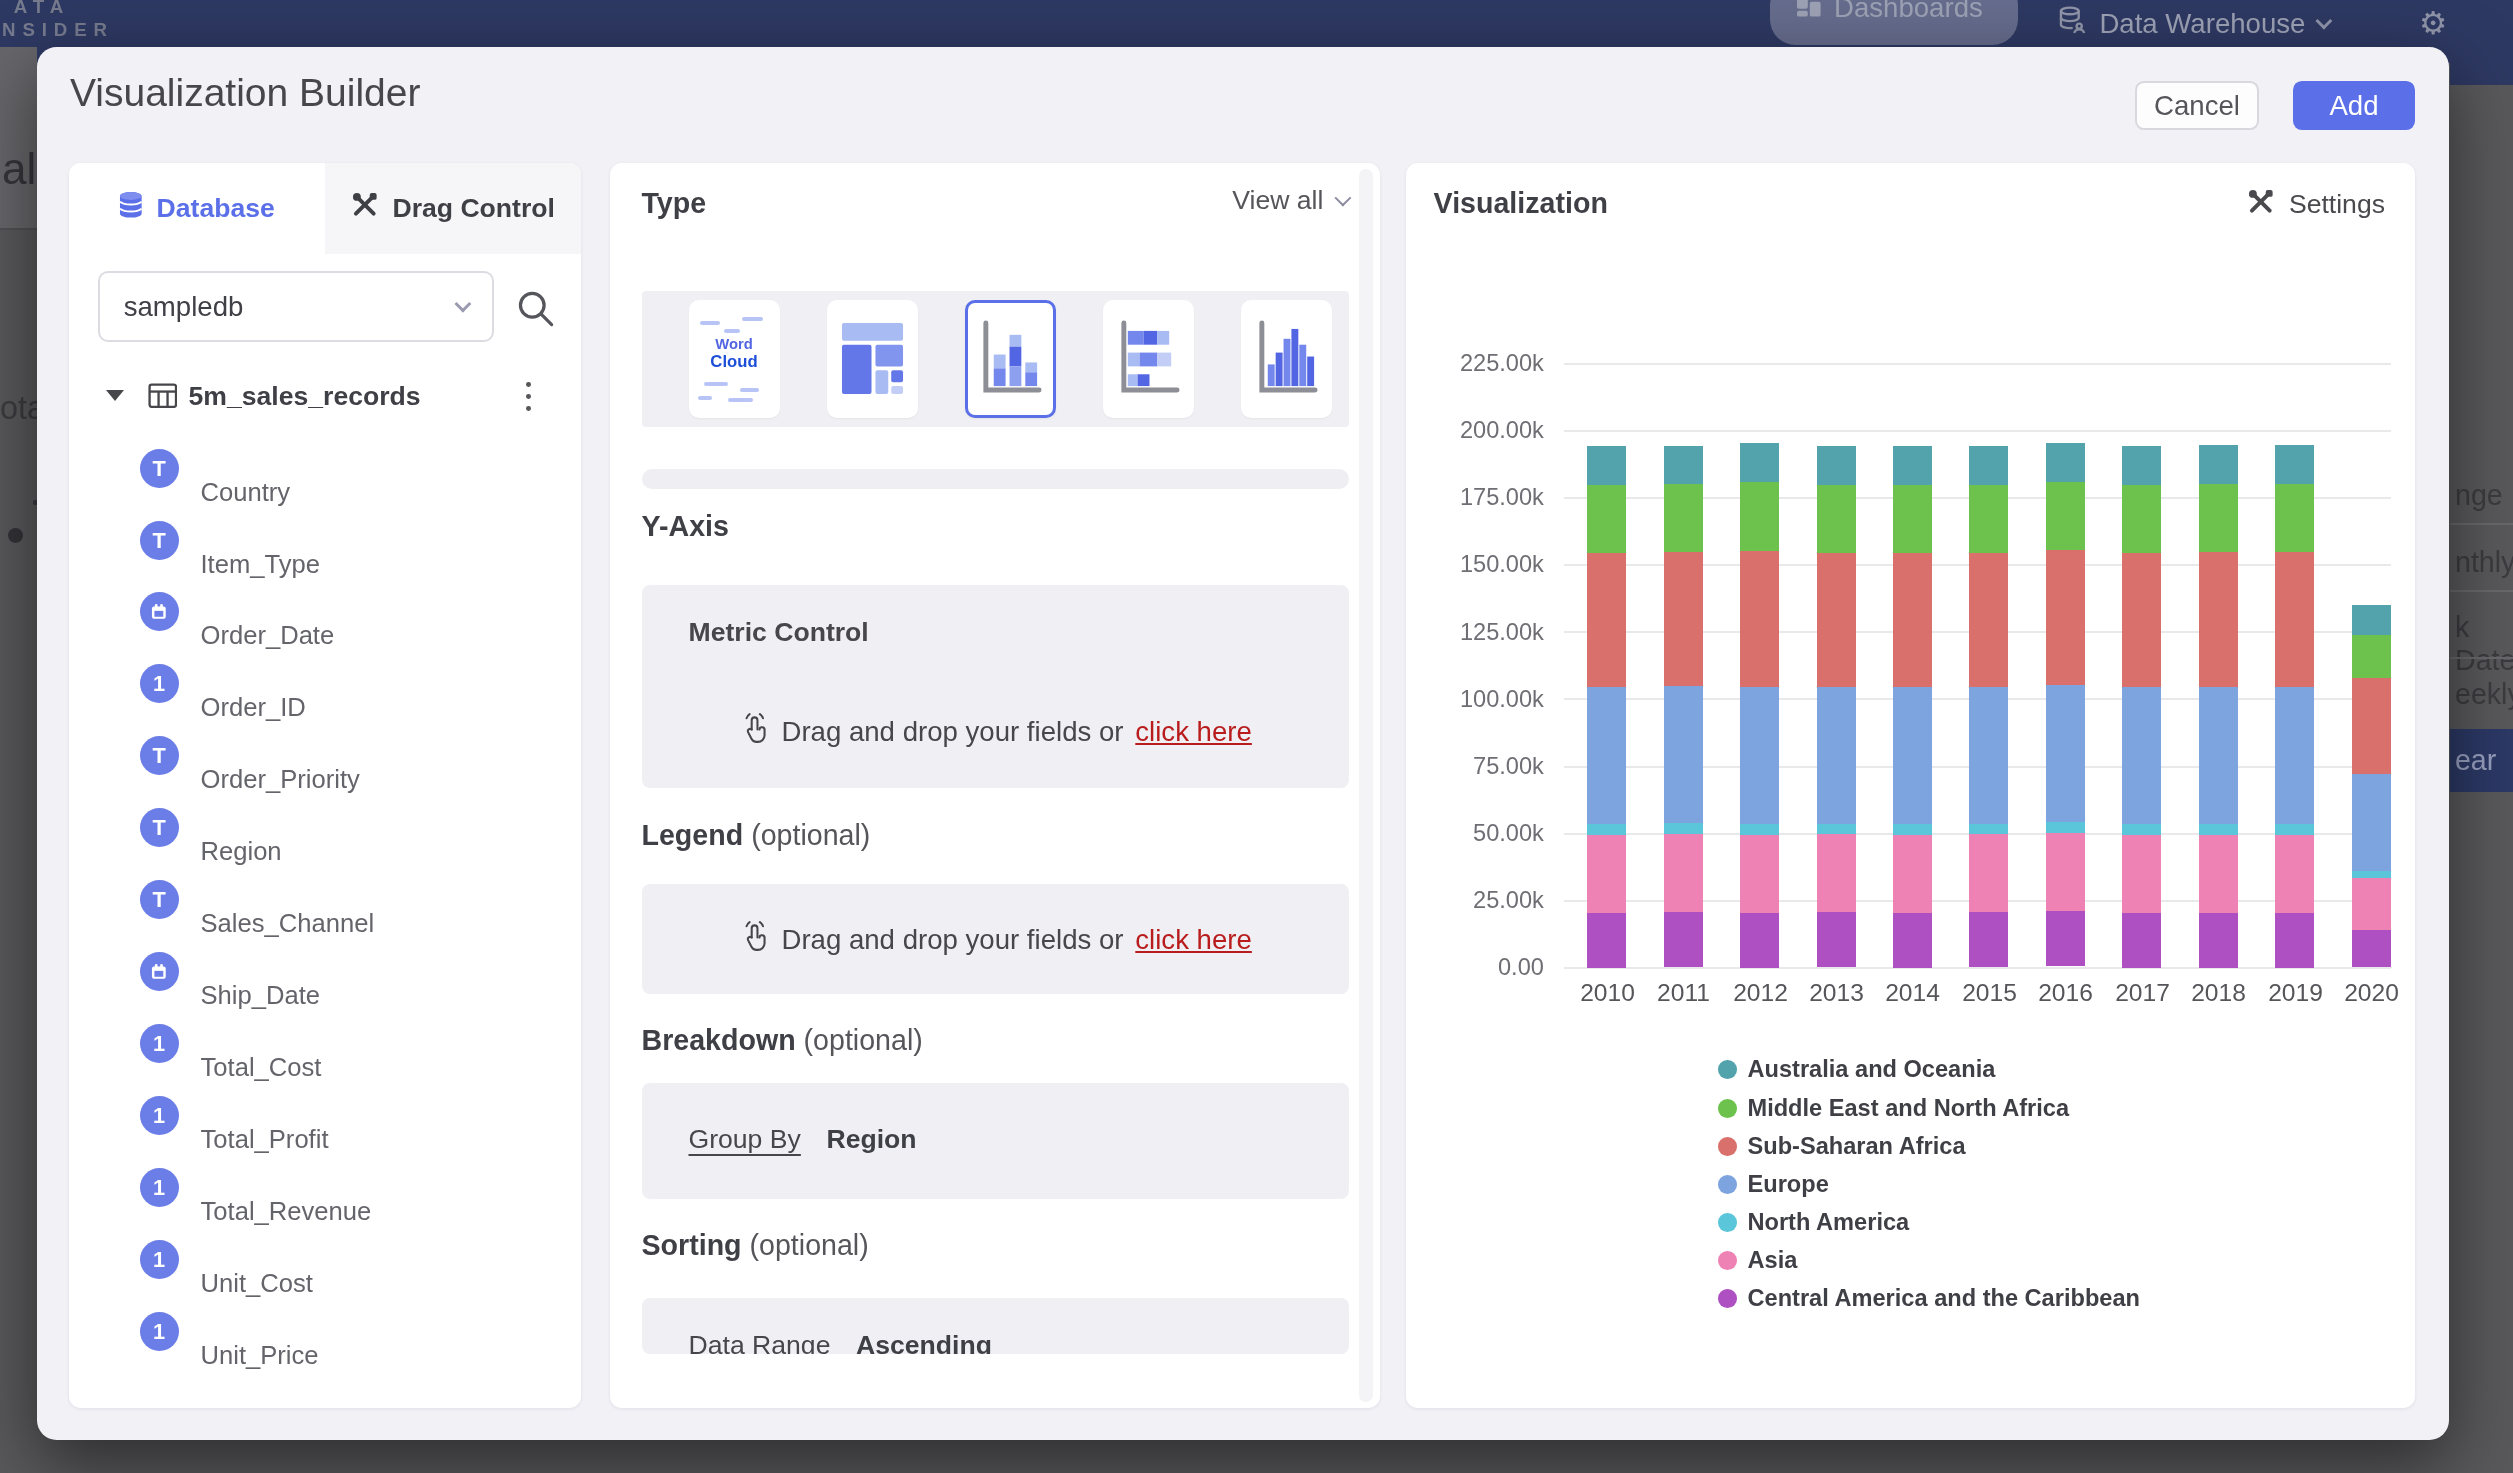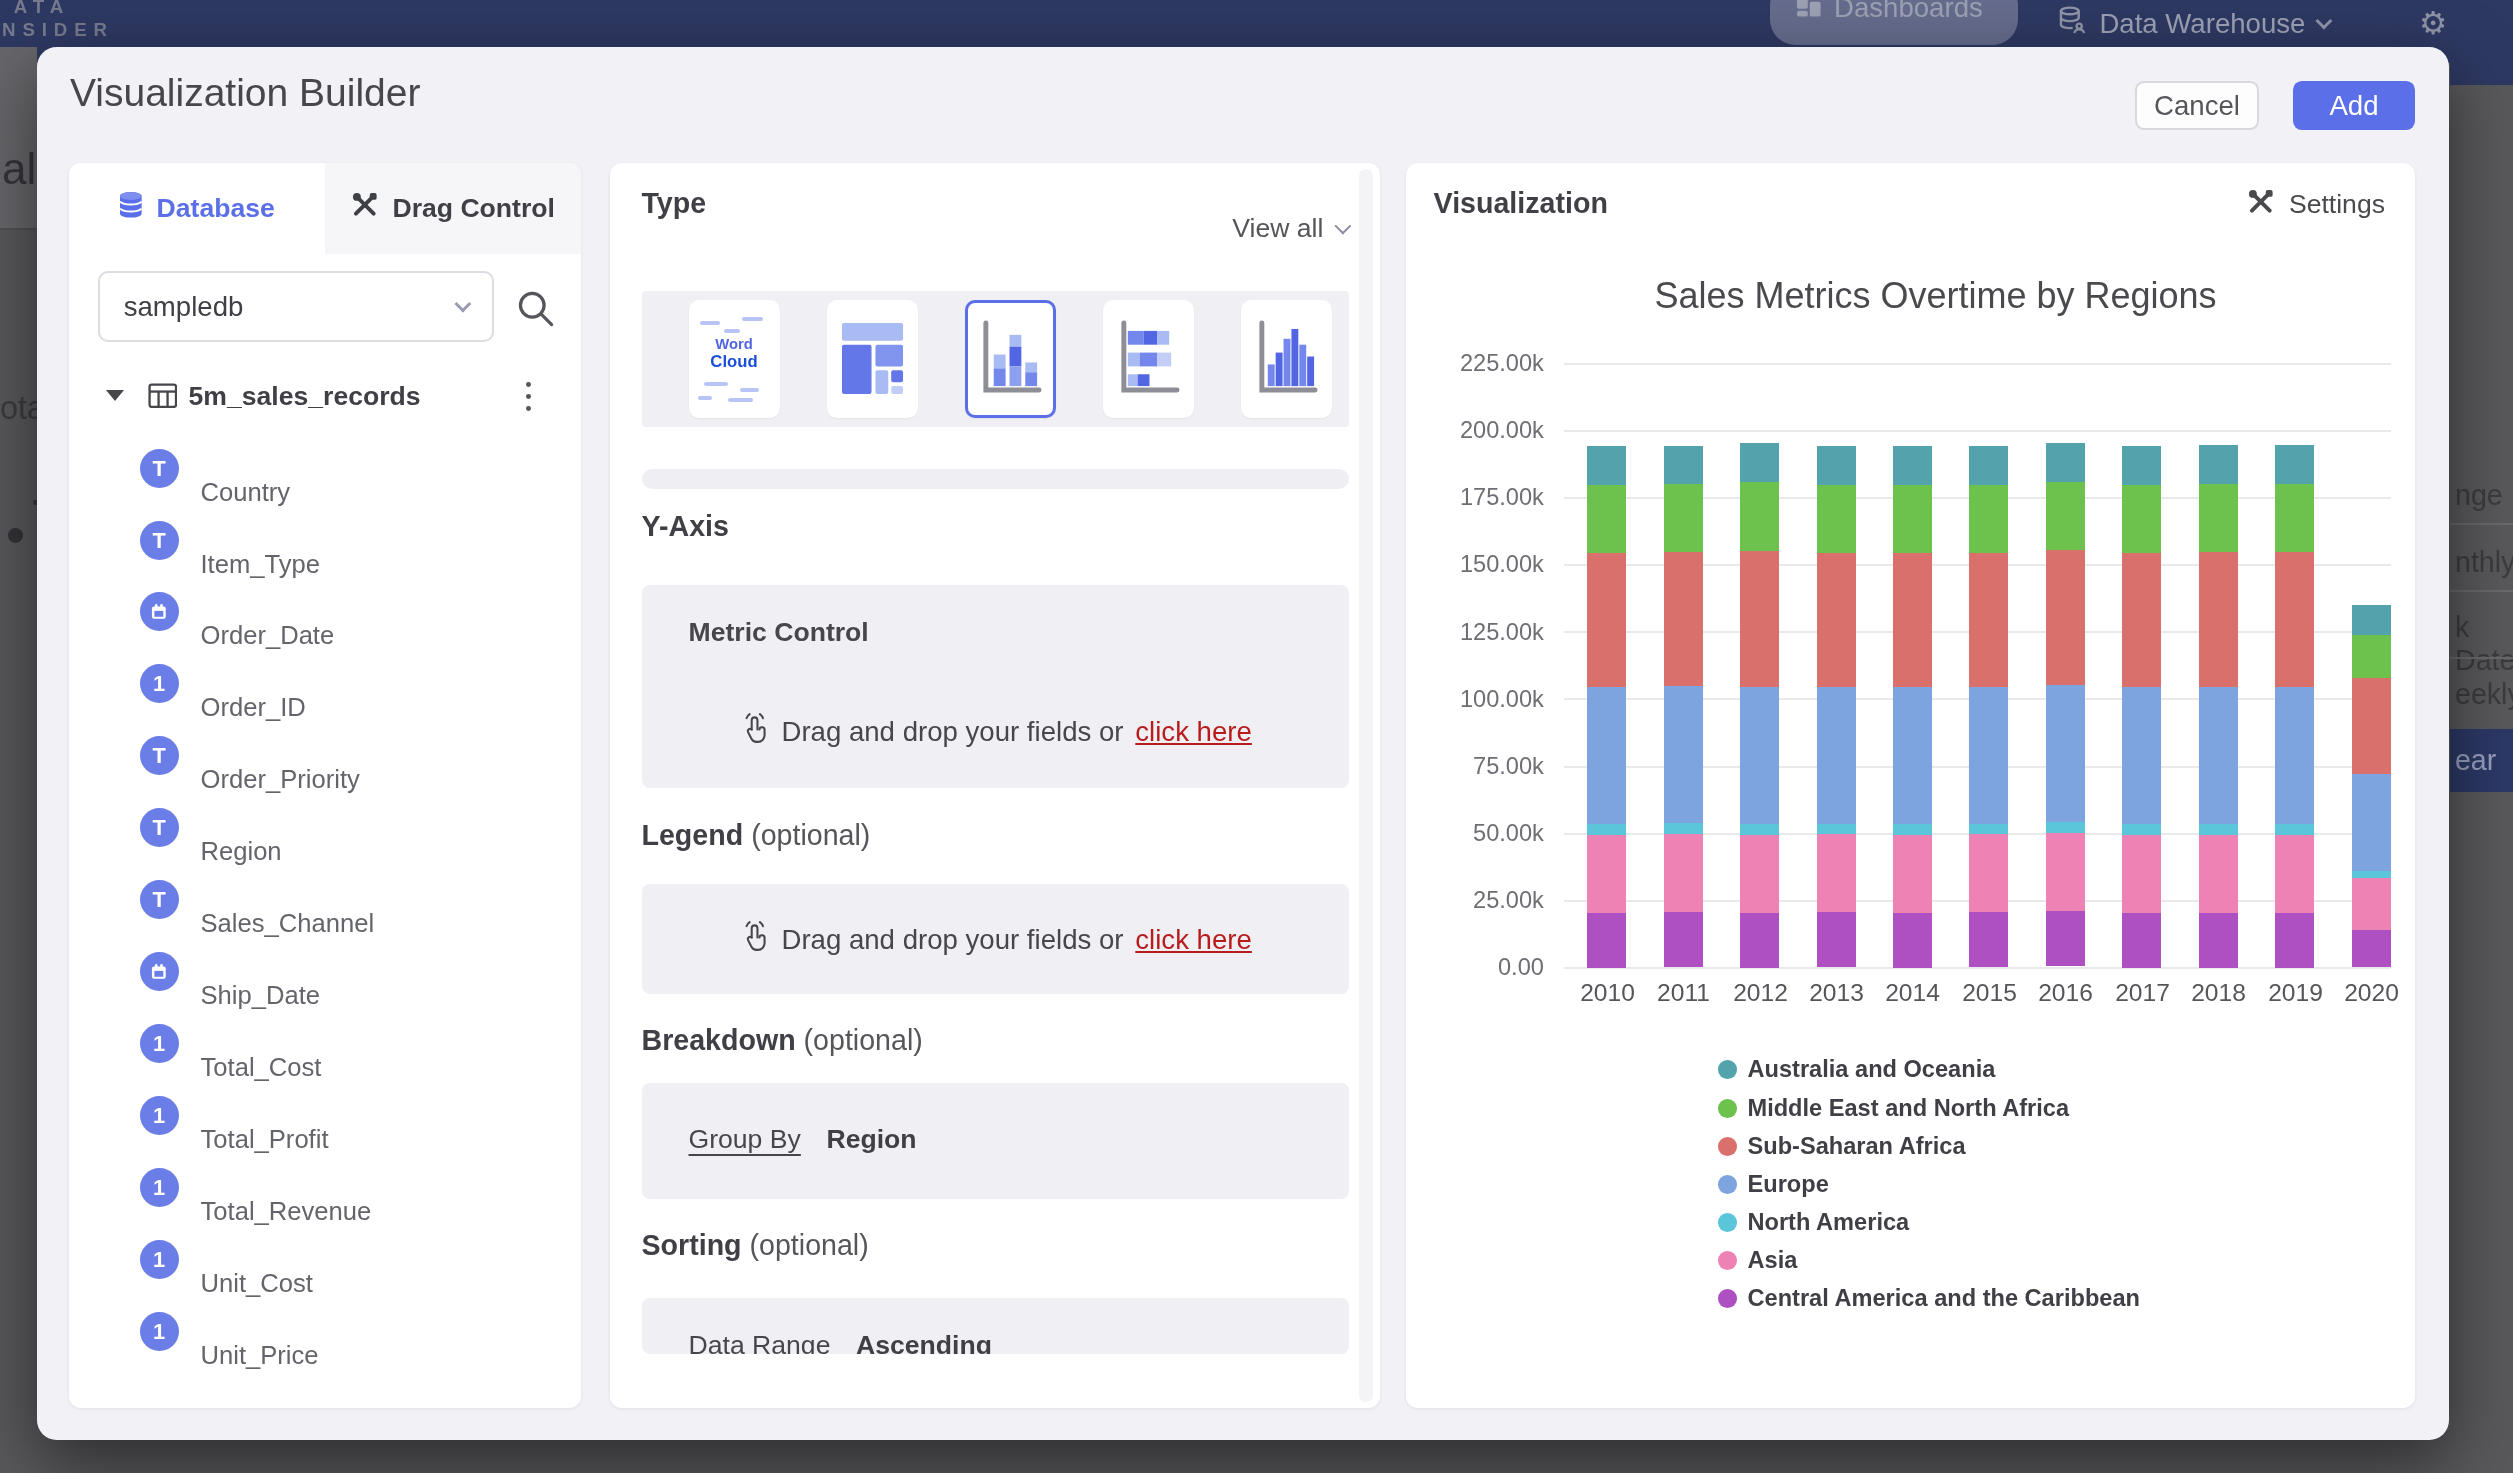--- a/index.html
+++ b/index.html
@@ -56,21 +56,21 @@
   .tbl-name { position:absolute; left:120px; top:6.9px; font-size:26.6px; font-weight:600; color:#3F3F46; }
   .kebab { position:absolute; left:445px; top:5.9px; width:29.6px; height:33px; display:flex; flex-direction:column; align-items:center; justify-content:space-between; padding:2px 0; cursor:pointer; }
   .kebab i { width:4.9px; height:4.9px; border-radius:50%; background:#55555A; }
   .field-row { position:absolute; left:0; width:512px; height:43px; cursor:grab; }
   .field-icon { position:absolute; left:71px; top:0; width:39px; height:39px; border-radius:50%; background:#6B7EE8; color:#fff; font-weight:bold; font-size:21.7px; display:flex; align-items:center; justify-content:center; }
   .field-label { position:absolute; left:132px; top:4.9px; font-size:25.6px; color:#64646B;margin-top:24px; }
 
   
   .h2 { position:absolute; left:31.5px; font-size:28.6px; font-weight:bold; color:#3F3F46; }
   .h2 .opt { font-weight:400; color:#55555A; }
-  .view-all { position:absolute; left:512px; top:21.7px; width:227px; display:flex; justify-content:flex-end; align-items:center; gap:13.8px; font-size:26.6px; color:#55555A; cursor:pointer;margin-top:28px; }
+  .view-all { position:absolute; left:512px; top:21.7px; width:227px; display:flex; justify-content:flex-end; align-items:center; gap:13.8px; font-size:26.6px; color:#55555A; cursor:pointer; }
   .view-all .chev { border-color:#8C8CA0; border-width:2.5px; margin-top:-3.9px; }
   .type-strip { position:absolute; left:31.5px; top:128px; width:707px; height:136px; background:#F0F0F4; border-radius:3.9px; }
   .tile { position:absolute; top:8.9px; width:91px; height:118px; background:#fff; border-radius:9.9px; border:2px solid #fff; display:flex; align-items:center; justify-content:center; cursor:pointer; box-shadow:0 1px 2px rgba(0,0,0,.05); }
   .tile.selected { border:3px solid #5A6FE8; }
   .wc { position:relative; width:79px; height:99px; font-weight:bold; text-align:center; }
   .wc .w1 { display:block; margin-top:27.6px; color:#5265E2; font-size:14.8px; line-height:15.8px; }
   .wc .w2 { display:block; color:#1d4ed8; font-size:16.7px; line-height:17.7px; }
   .wc i { position:absolute; background:#B7C4F5; height:3.9px; border-radius:2px; }
   .hscroll { position:absolute; left:31.5px; top:306px; width:707px; height:19.7px; background:#EFEFF3; border-radius:9.9px; cursor:pointer; }
   .vscroll { position:absolute; left:749px; top:5.9px; width:13.8px; height:1233px; background:#F4F4F7; border-radius:6.9px; cursor:pointer; }
@@ -416,21 +416,20 @@
             <g stroke="#4A4A4E" stroke-width="4" stroke-linecap="round">
               <line x1="7" y1="7" x2="24" y2="24"></line>
               <line x1="23" y1="7" x2="6" y2="24"></line>
             </g>
             <circle cx="7" cy="7" r="4" fill="#4A4A4E"></circle>
             <rect x="20" y="3" width="7" height="7" rx="2" fill="#4A4A4E"></rect>
           </svg>
       </span>
       <span>Settings</span>
     </div>
-    <div class="chart-title">Sales Metrics Overtime by Regions</div>
     <div id="chart-plot" style="position:absolute;left:0;top:0;width:100%;height:100%">
         <div class="gridline" style="top: 200px;"></div>
         <div class="ytick" style="top: 187px;">225.00k</div>
         <div class="gridline" style="top: 267px;"></div>
         <div class="ytick" style="top: 254px;">200.00k</div>
         <div class="gridline" style="top: 334px;"></div>
         <div class="ytick" style="top: 321px;">175.00k</div>
         <div class="gridline" style="top: 401px;"></div>
         <div class="ytick" style="top: 388px;">150.00k</div>
         <div class="gridline" style="top: 468px;"></div>

